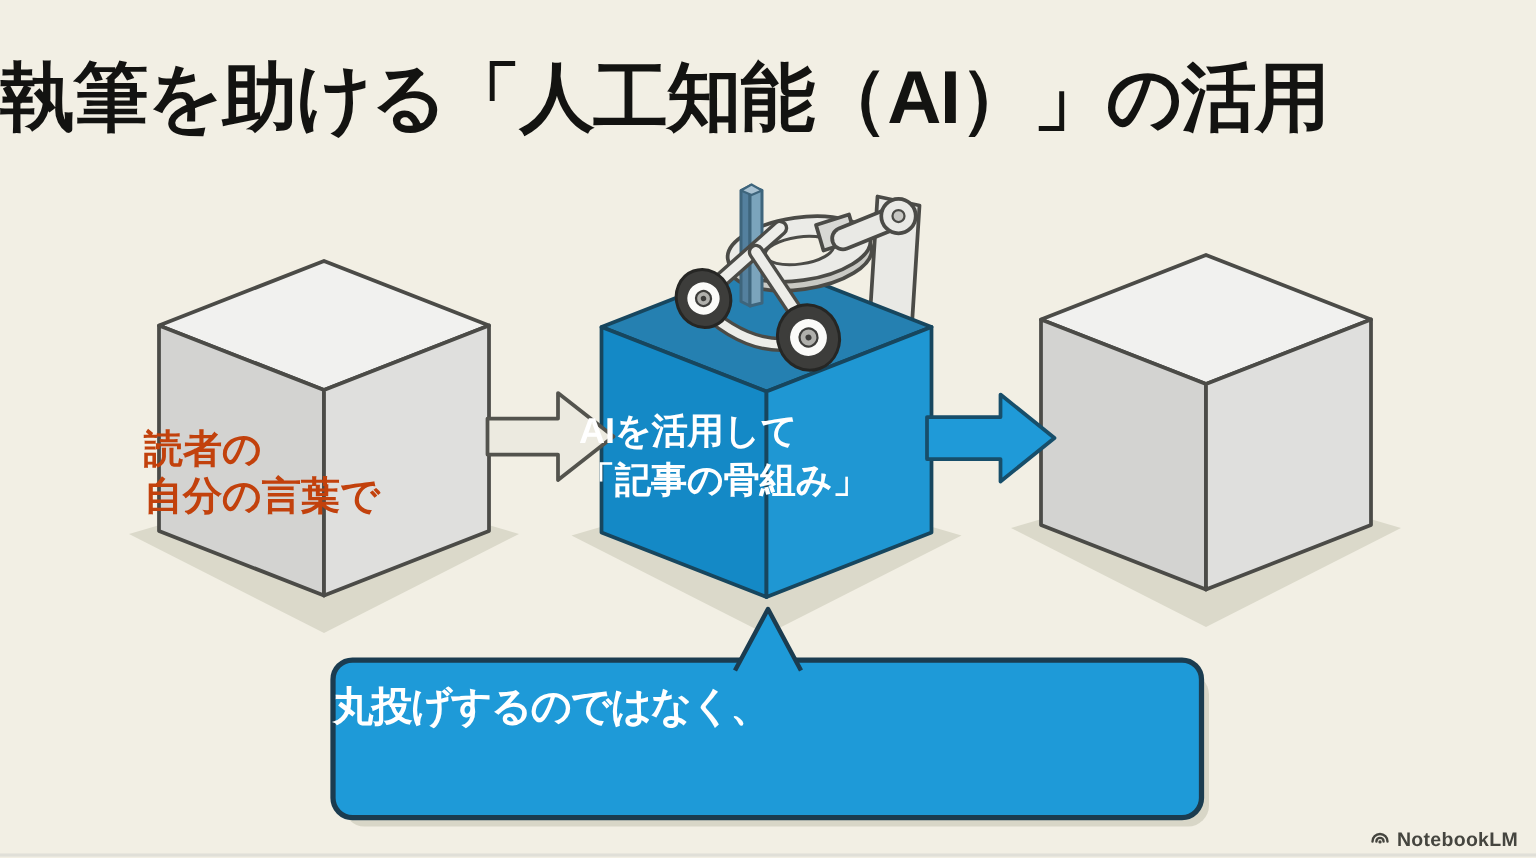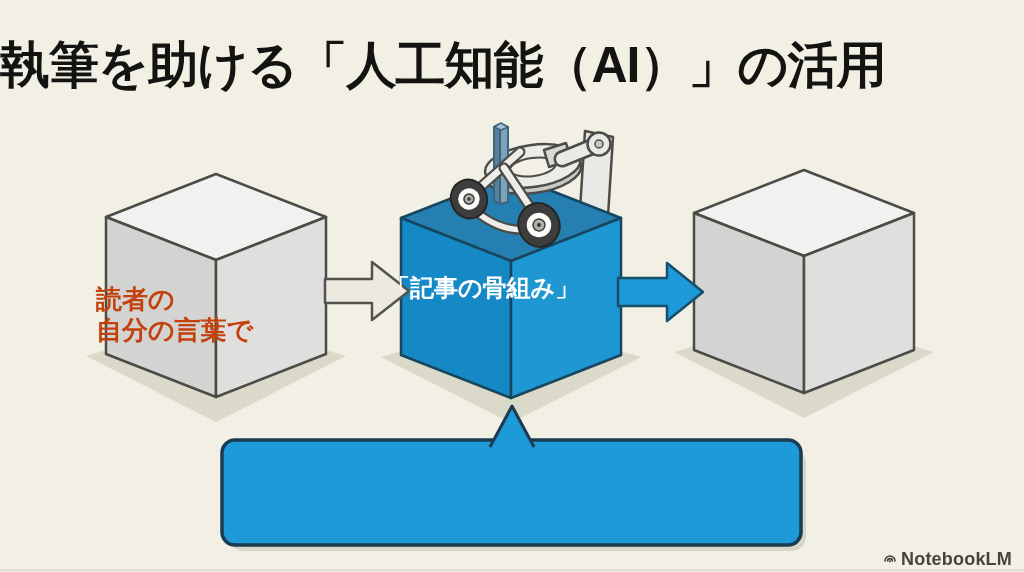--- a/index.html
+++ b/index.html
@@ -19,21 +19,21 @@
   #label-step-1{left:96px;top:284px;width:240px;font-size:26px;line-height:31px;}
   #label-step-2{left:386px;top:271px;width:250px;font-size:24px;line-height:33px;color:#ffffff;}
   #label-step-3{left:684px;top:284px;width:240px;font-size:26px;line-height:31px;}
   #callout-text{
     left:222px;top:453px;width:579px;
     font-size:27px;line-height:37px;font-weight:800;color:#ffffff;letter-spacing:-1px;
   }
   #watermark{
     position:absolute;right:12px;top:550px;height:18px;
     display:flex;align-items:center;gap:4px;
-    color:#45453f;font-size:18px;font-weight:600;letter-spacing:0.2px;
+    color:#45453f;font-size:13px;font-weight:600;letter-spacing:0.2px;
   }
   #bottom-edge-line{
     position:absolute;left:0;top:569px;width:1024px;height:2px;
     background:#d8d8d3;opacity:.7;
   }
 </style>
 </head>
 <body>
 
 <div id="frame">
@@ -129,25 +129,27 @@
   </svg>
 
   <div id="title" class="txt">執筆を助ける「人工知能（AI）」の活用</div>
 
   <div id="label-step-1" class="txt cube-label">
     <div>読者の</div>
     <div>自分の言葉で</div>
   </div>
 
   <div id="label-step-2" class="txt cube-label">
+    <div>AIを活用して</div>
     <div>「記事の骨組み」</div>
   </div>
 
 
   <div id="callout-text" class="txt">
+    <div>丸投げするのではなく、</div>
   </div>
 
   <div id="watermark">
     <svg width="14" height="14" viewBox="0 0 14 14">
       <path d="M2,9 A5,5 0 0 1 12,9" fill="none" stroke="#45453f" stroke-width="1.6" stroke-linecap="round"></path>
       <path d="M4.6,9 A2.4,2.4 0 0 1 9.4,9" fill="none" stroke="#45453f" stroke-width="1.6" stroke-linecap="round"></path>
       <circle cx="7" cy="9.3" r="1.1" fill="#45453f"></circle>
     </svg>
     <span>NotebookLM</span>
   </div>

